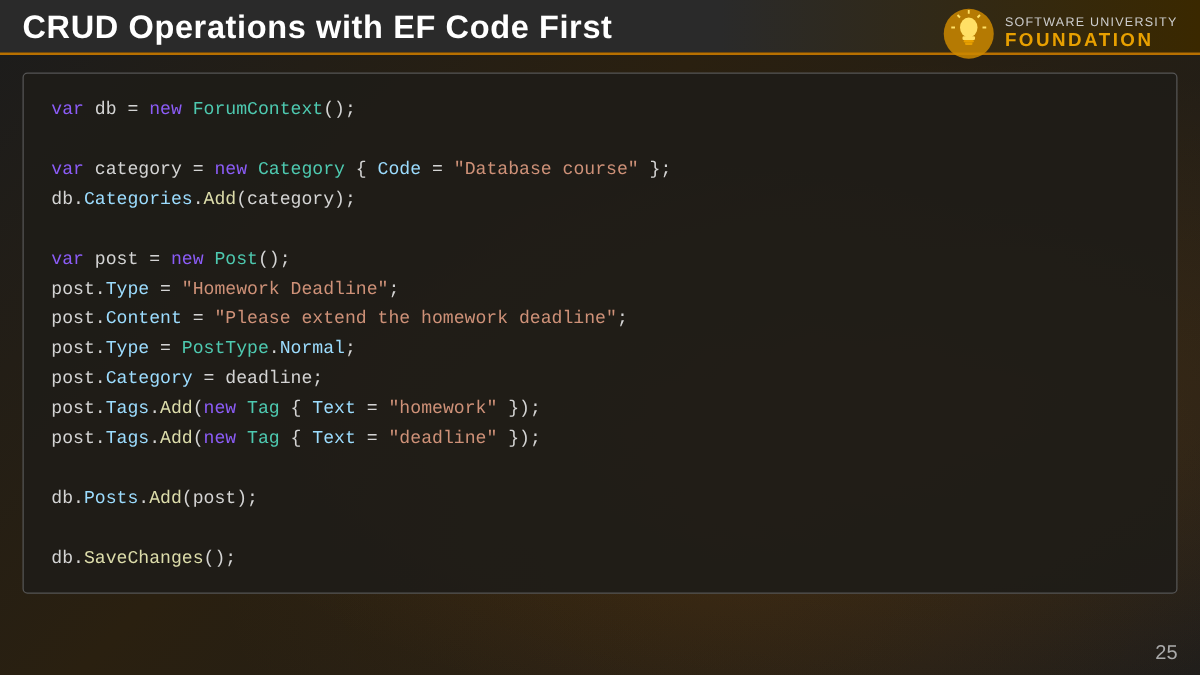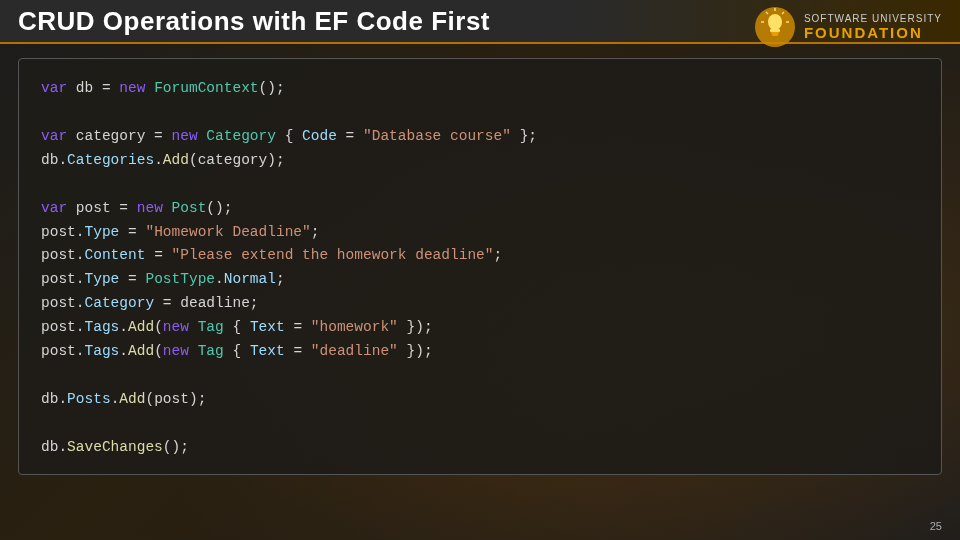--- a/index.html
+++ b/index.html
@@ -112,21 +112,21 @@
     .meth { color: #dcdcaa; } 
     .plain { color: #d4d4d4; }
 
     
     .slide-number {
       position: absolute;
       bottom: 8px;
       right: 18px;
       color: #aaaaaa;
       font-family: Arial, sans-serif;
-      font-size: 11px;
+      font-size: 16px;
     }
   </style>
 </head>
 <body>
 
 <div class="slide">
 
   <div class="header">
     <span class="header-title">CRUD Operations with EF Code First</span>
 

